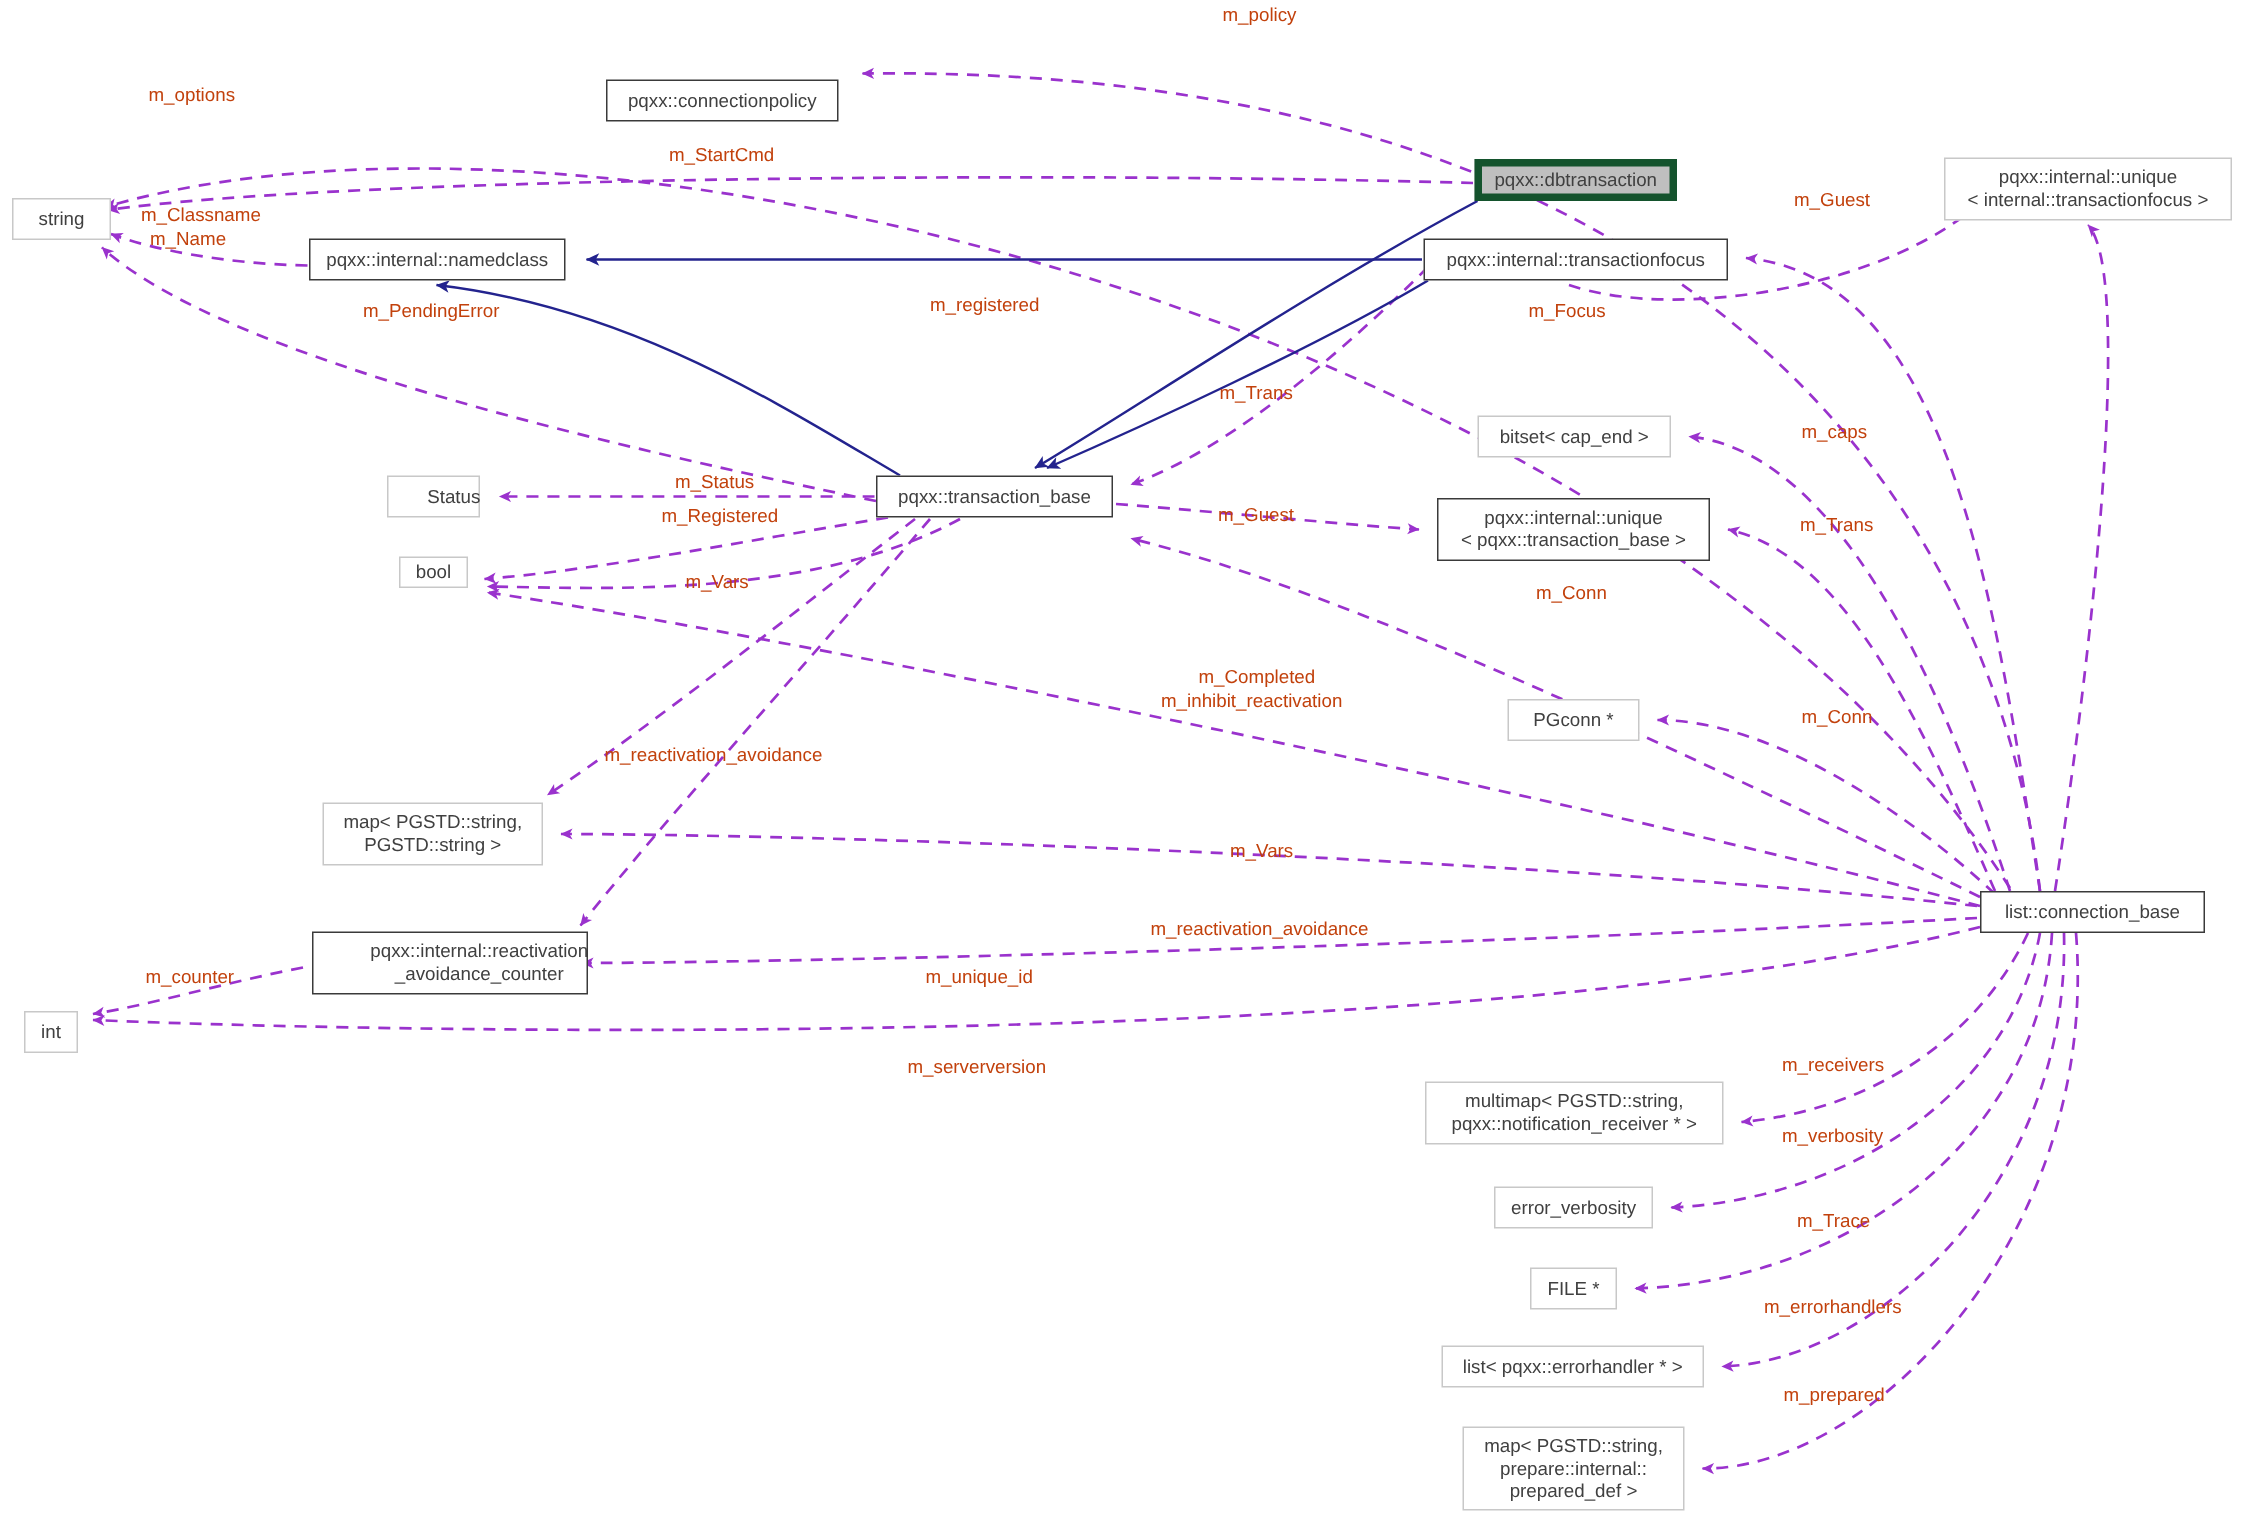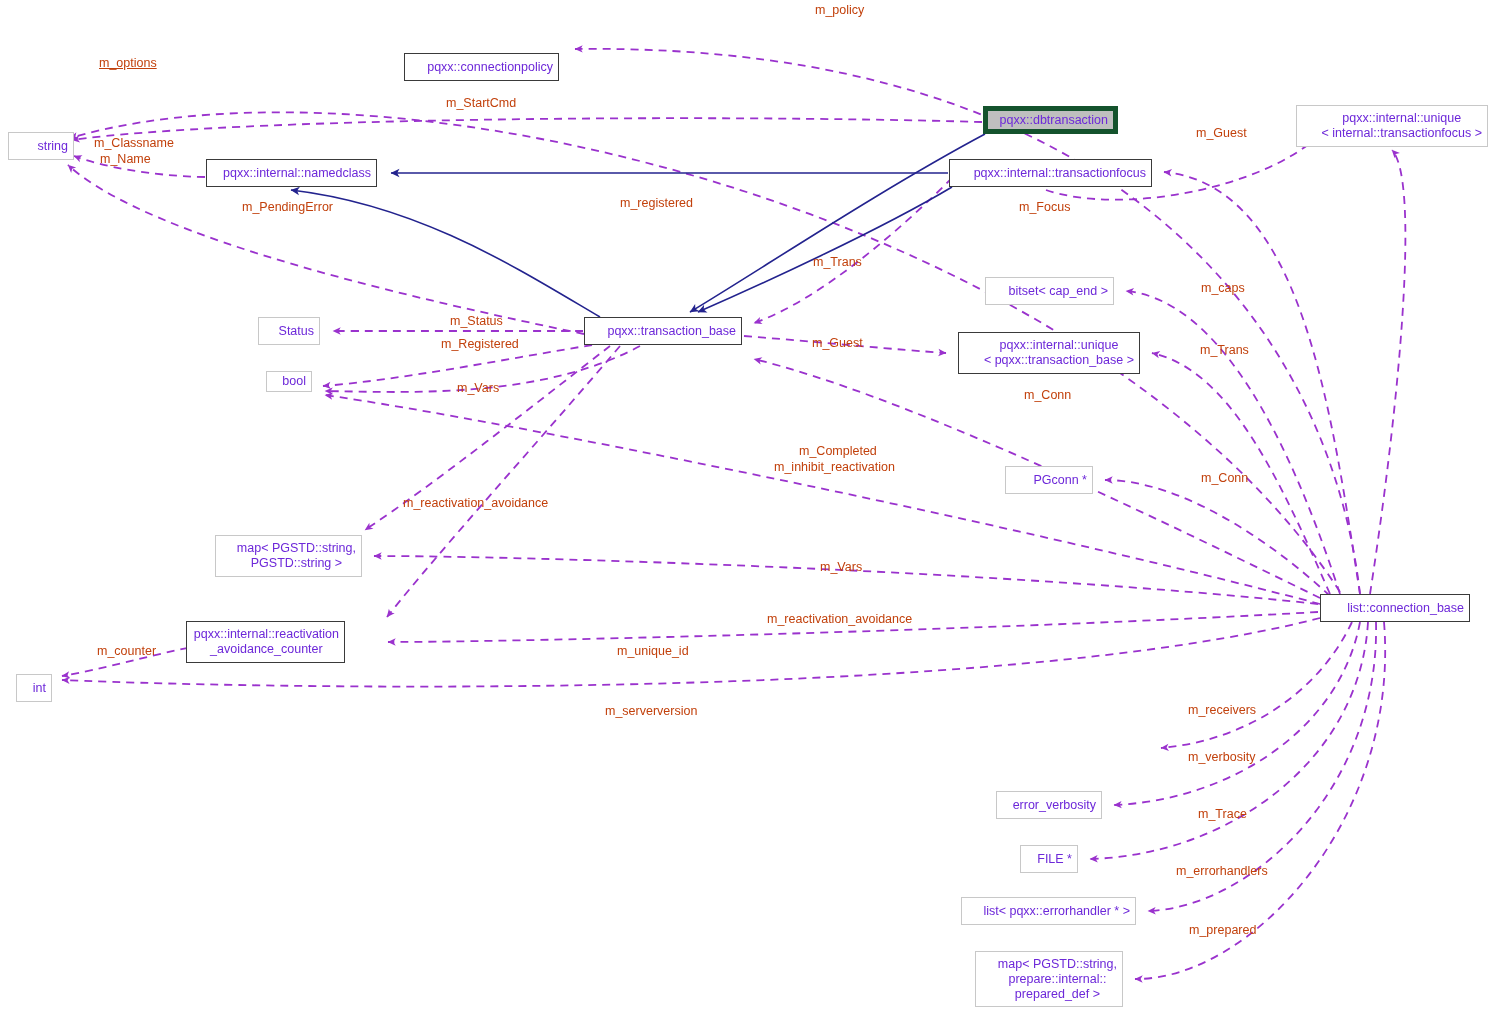--- a/index.html
+++ b/index.html
@@ -21,25 +21,25 @@
     top: 0;
     width: 1496px;
     height: 1020px;
     pointer-events: none;
   }
   .node {
     position: absolute;
     box-sizing: border-box;
     display: flex;
     align-items: center;
-    justify-content: flex-end;
+    justify-content: center;
     text-align: center;
     font-size: 12.5px;
     line-height: 15px;
-    color: #6d28d9;
+    color: #404040;
     background: #ffffff;
     white-space: pre;
     padding: 1px 5px;
     z-index: 5;
   }
   .node.lib {
     border: 1px solid #c8c8c8;
   }
   .node.own {
     border: 1px solid #3a3a3a;
@@ -151,33 +151,35 @@
 &lt; internal::transactionfocus &gt;</span></div>
   <div class="node lib" style="left:258px;top:317px;width:62px;height:28px;padding-left:32px;"><span>Status</span></div>
   <div class="node lib" style="left:266px;top:371px;width:46px;height:21px;"><span>bool</span></div>
   <div class="node own" style="left:584px;top:317px;width:158px;height:28px;"><span>pqxx::transaction_base</span></div>
   <div class="node lib" style="left:985px;top:277px;width:129px;height:28px;"><span>bitset&lt; cap_end &gt;</span></div>
   <div class="node own" style="left:958px;top:332px;width:182px;height:42px;"><span>pqxx::internal::unique
 &lt; pqxx::transaction_base &gt;</span></div>
   <div class="node lib" style="left:1005px;top:466px;width:88px;height:28px;"><span>PGconn *</span></div>
   <div class="node lib" style="left:215px;top:535px;width:147px;height:42px;"><span>map&lt; PGSTD::string,
 PGSTD::string &gt;</span></div>
-  <div class="node own" style="left:186px;top:621px;width:159px;height:42px;padding-left:44px;"><span>pqxx::internal::reactivation
+  <div class="node own" style="left:208px;top:621px;width:184px;height:42px;padding-left:44px;"><span>pqxx::internal::reactivation
 _avoidance_counter</span></div>
   <div class="node lib" style="left:16px;top:674px;width:36px;height:28px;"><span>int</span></div>
   <div class="node own" style="left:1320px;top:594px;width:150px;height:28px;"><span>list::connection_base</span></div>
+  <div class="node lib" style="left:950px;top:721px;width:199px;height:42px;"><span>multimap&lt; PGSTD::string,
+pqxx::notification_receiver * &gt;</span></div>
   <div class="node lib" style="left:996px;top:791px;width:106px;height:28px;"><span>error_verbosity</span></div>
   <div class="node lib" style="left:1020px;top:845px;width:58px;height:28px;"><span>FILE *</span></div>
   <div class="node lib" style="left:961px;top:897px;width:175px;height:28px;"><span>list&lt; pqxx::errorhandler * &gt;</span></div>
   <div class="node lib" style="left:975px;top:951px;width:148px;height:56px;"><span>map&lt; PGSTD::string,
 prepare::internal::
 prepared_def &gt;</span></div>
 
   <div class="edge-label" style="left:815px;top:3px;">m_policy</div>
-  <div class="edge-label" style="left:99px;top:56px;text-decoration:underline;">m_options</div>
+  <div class="edge-label" style="left:99px;top:56px;">m_options</div>
   <div class="edge-label" style="left:446px;top:96px;">m_StartCmd</div>
   <div class="edge-label" style="left:1196px;top:126px;">m_Guest</div>
   <div class="edge-label" style="left:94px;top:136px;">m_Classname</div>
   <div class="edge-label" style="left:100px;top:152px;">m_Name</div>
   <div class="edge-label" style="left:242px;top:200px;">m_PendingError</div>
   <div class="edge-label" style="left:620px;top:196px;">m_registered</div>
   <div class="edge-label" style="left:1019px;top:200px;">m_Focus</div>
   <div class="edge-label" style="left:813px;top:255px;">m_Trans</div>
   <div class="edge-label" style="left:1201px;top:281px;">m_caps</div>
   <div class="edge-label" style="left:450px;top:314px;">m_Status</div>

